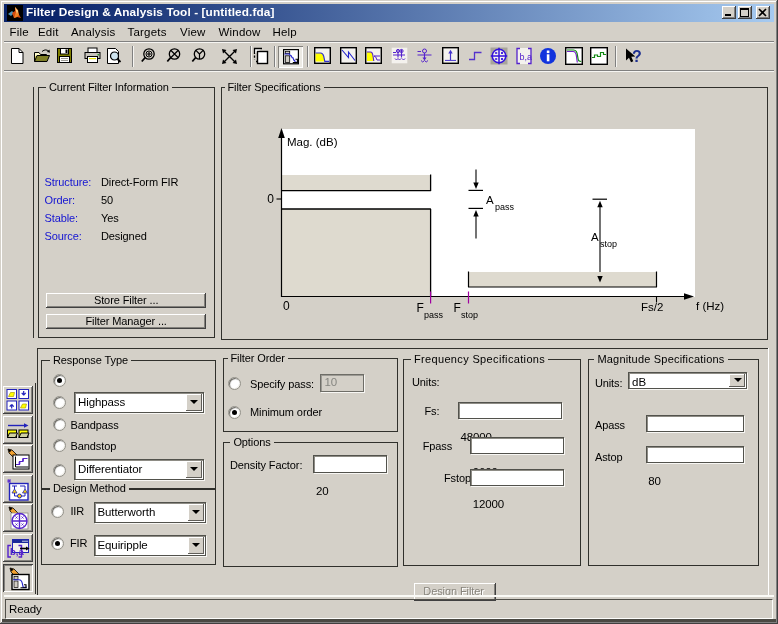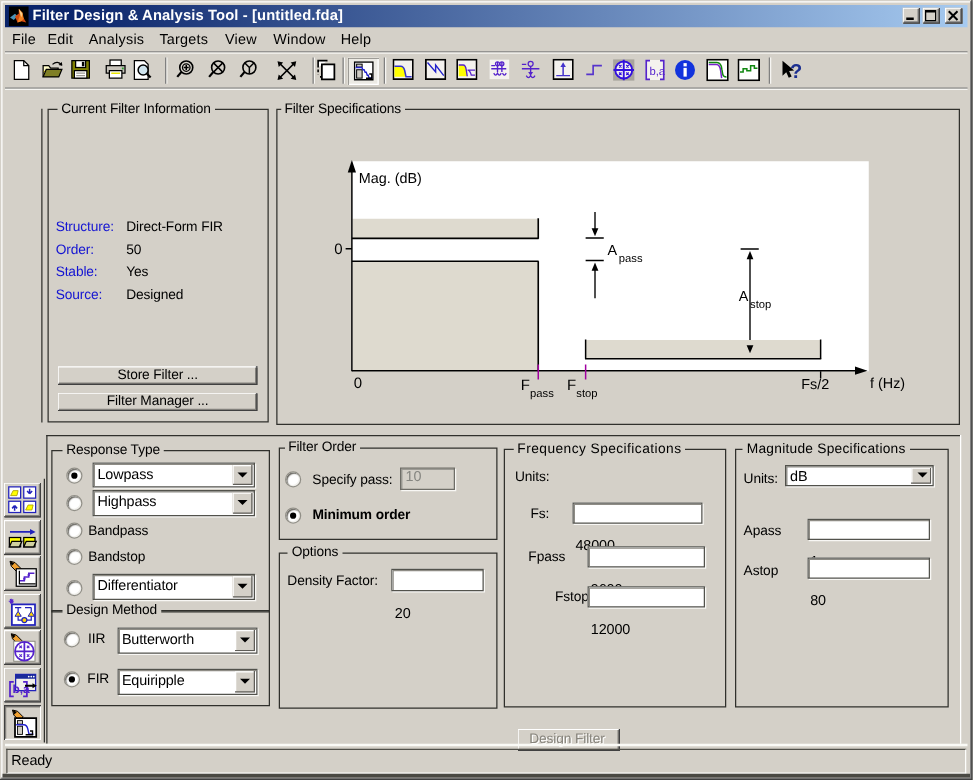--- a/index.html
+++ b/index.html
@@ -288,25 +288,20 @@
   <div class="hline" style="left:36.8px;top:348px;width:731.7px;"></div>
   <div class="vline" style="left:36.8px;top:348px;height:247px;"></div>
   <div class="abs" style="left:768px;top:348px;width:1px;height:247px;background:#fff;"></div>
   <div class="vline" style="left:34.5px;top:383px;height:211px;"></div>
 
   <div class="gb" style="left:41.4px;top:360px;width:173.1px;height:128px;"></div>
   <div class="gt" style="left:50px;top:354px;">Response Type</div>
   <div class="radio" style="left:52.5px;top:373.5px;">
       <div class="dot"></div>
     </div>
-  <div class="combo" style="left:74px;top:369.5px;width:127.5px;height:18.8px;">
-      <span class="ct">Lowpass</span>
-      <span class="cb"></span>
-      <span class="ar"></span>
-    </div>
   <div class="radio" style="left:52.5px;top:396.4px;"></div>
   <div class="combo" style="left:74px;top:392px;width:127.5px;height:18.8px;">
       <span class="ct">Highpass</span>
       <span class="cb"></span>
       <span class="ar"></span>
     </div>
   <div class="radio" style="left:52.5px;top:418.4px;"></div>
   <div class="lbl" style="left:70.5px;top:418.6px;">Bandpass</div>
   <div class="radio" style="left:52.5px;top:439.2px;"></div>
   <div class="lbl" style="left:70.5px;top:439.5px;">Bandstop</div>
@@ -339,21 +334,21 @@
   <div class="gb" style="left:222.8px;top:358px;width:173.1px;height:71.5px;"></div>
   <div class="gt" style="left:227.5px;top:352px;">Filter Order</div>
   <div class="radio" style="left:227.5px;top:377px;"></div>
   <div class="lbl" style="left:249.9px;top:377.5px;">Specify pass:</div>
   <div class="edit-dis" style="left:320.4px;top:374px;width:42px;height:15.6px;">
       <span style="position:absolute;left:3px;top:1px;">10</span>
     </div>
   <div class="radio" style="left:227.5px;top:406.2px;">
       <div class="dot"></div>
     </div>
-  <div class="lbl" style="left:250px;top:406.4px;font-weight:bold;">Minimum order</div>
+  <div class="lbl" style="left:250px;top:406.4px;">Minimum order</div>
 
   <div class="gb" style="left:222.8px;top:441.5px;width:173.1px;height:123px;"></div>
   <div class="gt" style="left:230.4px;top:435.5px;">Options</div>
   <div class="lbl" style="left:229.9px;top:459.3px;">Density Factor:</div>
   <div class="edit" style="left:313.4px;top:455px;width:72px;height:16.4px;">
       <span>20</span>
     </div>
 
   <div class="gb" style="left:403px;top:358.8px;width:176.4px;height:205.7px;"></div>
   <div class="gt" style="left:410.9px;top:352.5px;letter-spacing:0.35px;">Frequency Specifications</div>

